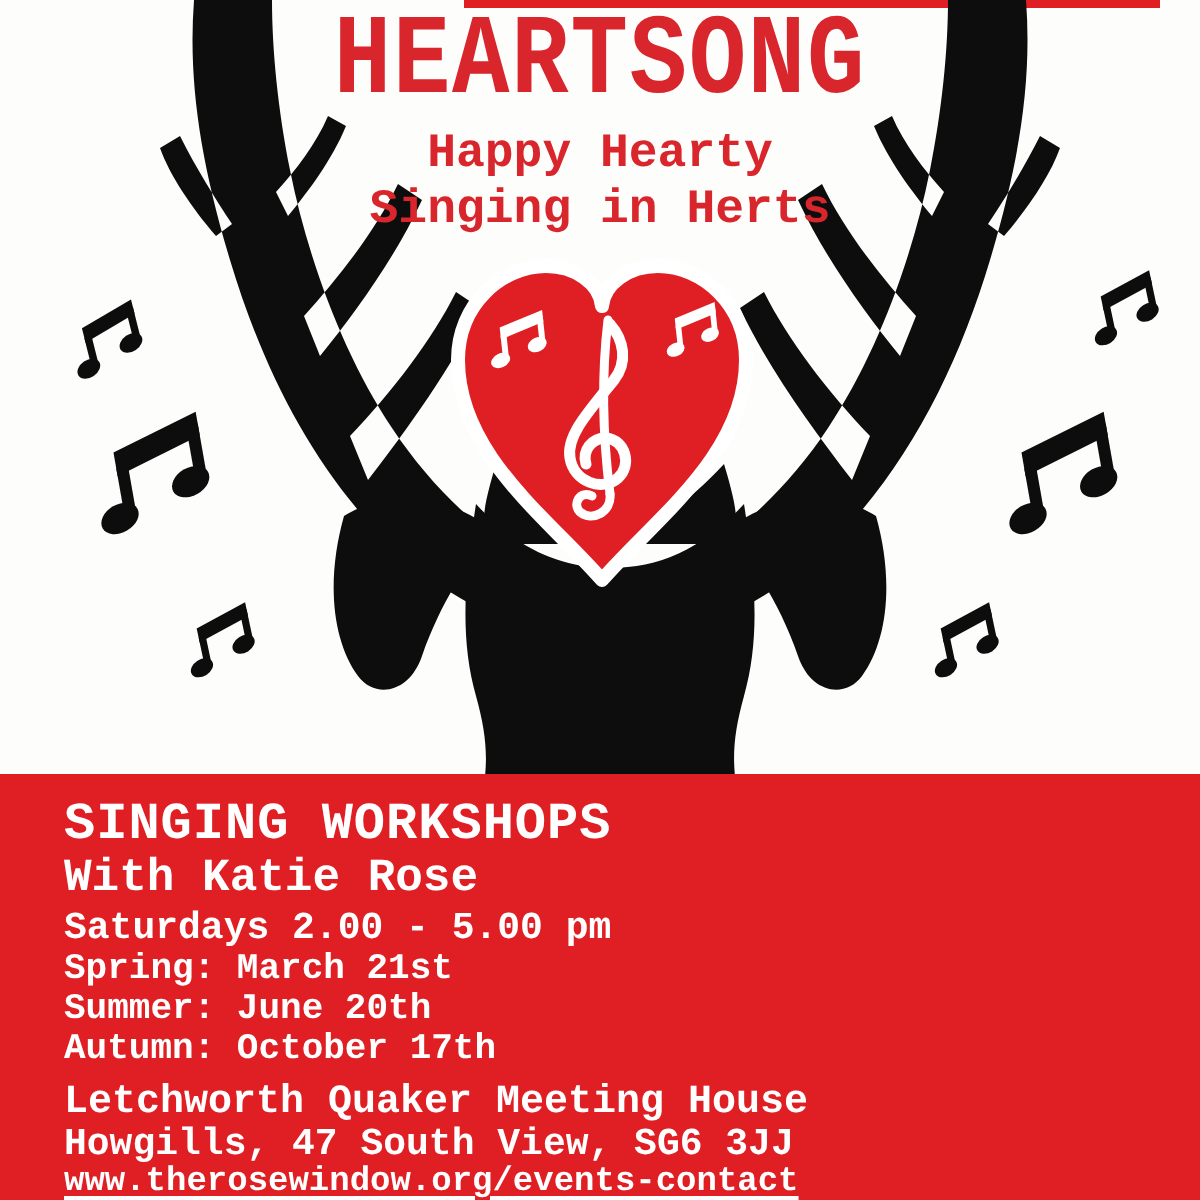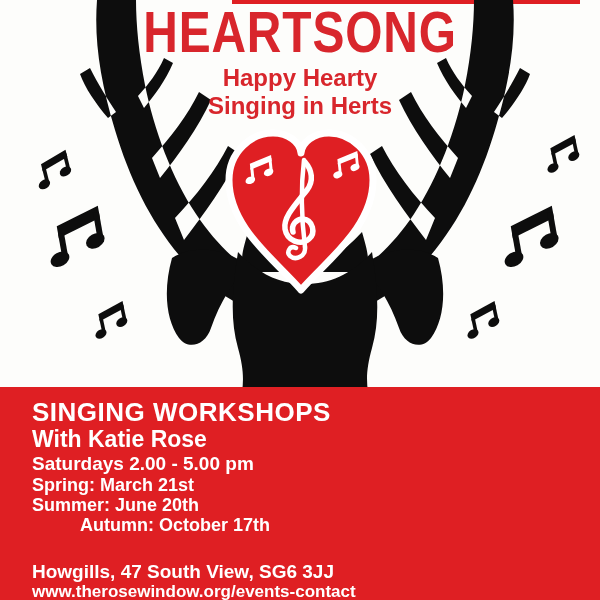--- a/index.html
+++ b/index.html
@@ -6,21 +6,21 @@
     --red:#df1f23;
     --title_red:#d8262c;
     --black:#0d0d0d;
     --background:#fdfdfb;
     --white:#ffffff;
   }
   html,body{margin:0;padding:0;}
   #stage{
     position:relative;width:600px;height:600px;overflow:hidden;
     background:var(--background);
-    font-family:Liberation Sans, sans-serif;
+    font-family:Liberation Mono, monospace;
     -webkit-font-smoothing:antialiased;
   }
   .top-strip{position:absolute;left:232px;top:0;width:348px;height:4px;background:var(--red);}
   #art{position:absolute;left:0;top:0;}
   .title{
     position:absolute;top:4px;left:0;width:600px;text-align:center;
     font-size:57px;font-weight:bold;letter-spacing:1px;line-height:1;
     color:var(--title_red);transform:scaleX(.84);transform-origin:50% 0;
     white-space:nowrap;
   }
@@ -31,21 +31,21 @@
   .banner{
     position:absolute;left:0;top:387px;width:600px;height:213px;
     background:var(--red);color:var(--white);
   }
   .banner .txt{position:absolute;left:32px;white-space:nowrap;font-weight:bold;}
   .h-workshops{top:10px;font-size:26px;letter-spacing:.5px;}
   .h-facilitator{top:39px;font-size:23px;}
   .h-time{top:66px;font-size:19px;}
   .h-date0{top:88px;font-size:18px;}
   .h-date1{top:108px;font-size:18px;}
-  .h-date2{top:128px;font-size:18px;margin-left:48px;}
+  .h-date2{top:128px;font-size:18px;}
   .h-venue1{top:153px;font-size:20px;}
   .h-venue2{top:174px;font-size:19px;}
   .h-link{top:195px;font-size:17px;}
   .h-link a{color:var(--white);text-decoration:underline;text-decoration-thickness:2px;text-underline-offset:3px;}
 </style>
 </head>
 <body>
 
 <div id="stage">
 
@@ -129,20 +129,21 @@
     <div>Singing in Herts</div>
   </div>
 
   <div class="banner">
     <div class="txt h-workshops">SINGING WORKSHOPS</div>
     <div class="txt h-facilitator">With Katie Rose</div>
     <div class="txt h-time">Saturdays 2.00 - 5.00 pm</div>
     <div class="txt h-date0">Spring: March 21st</div>
     <div class="txt h-date1">Summer: June 20th</div>
     <div class="txt h-date2">Autumn: October 17th</div>
+    <div class="txt h-venue1">Letchworth Quaker Meeting House</div>
     <div class="txt h-venue2">Howgills, 47 South View, SG6 3JJ</div>
     <div class="txt h-link">
       <a href="#">www.therosewindow.org/events-contact</a>
     </div>
 
   </div>
 
 </div>
 
 </body></html>

